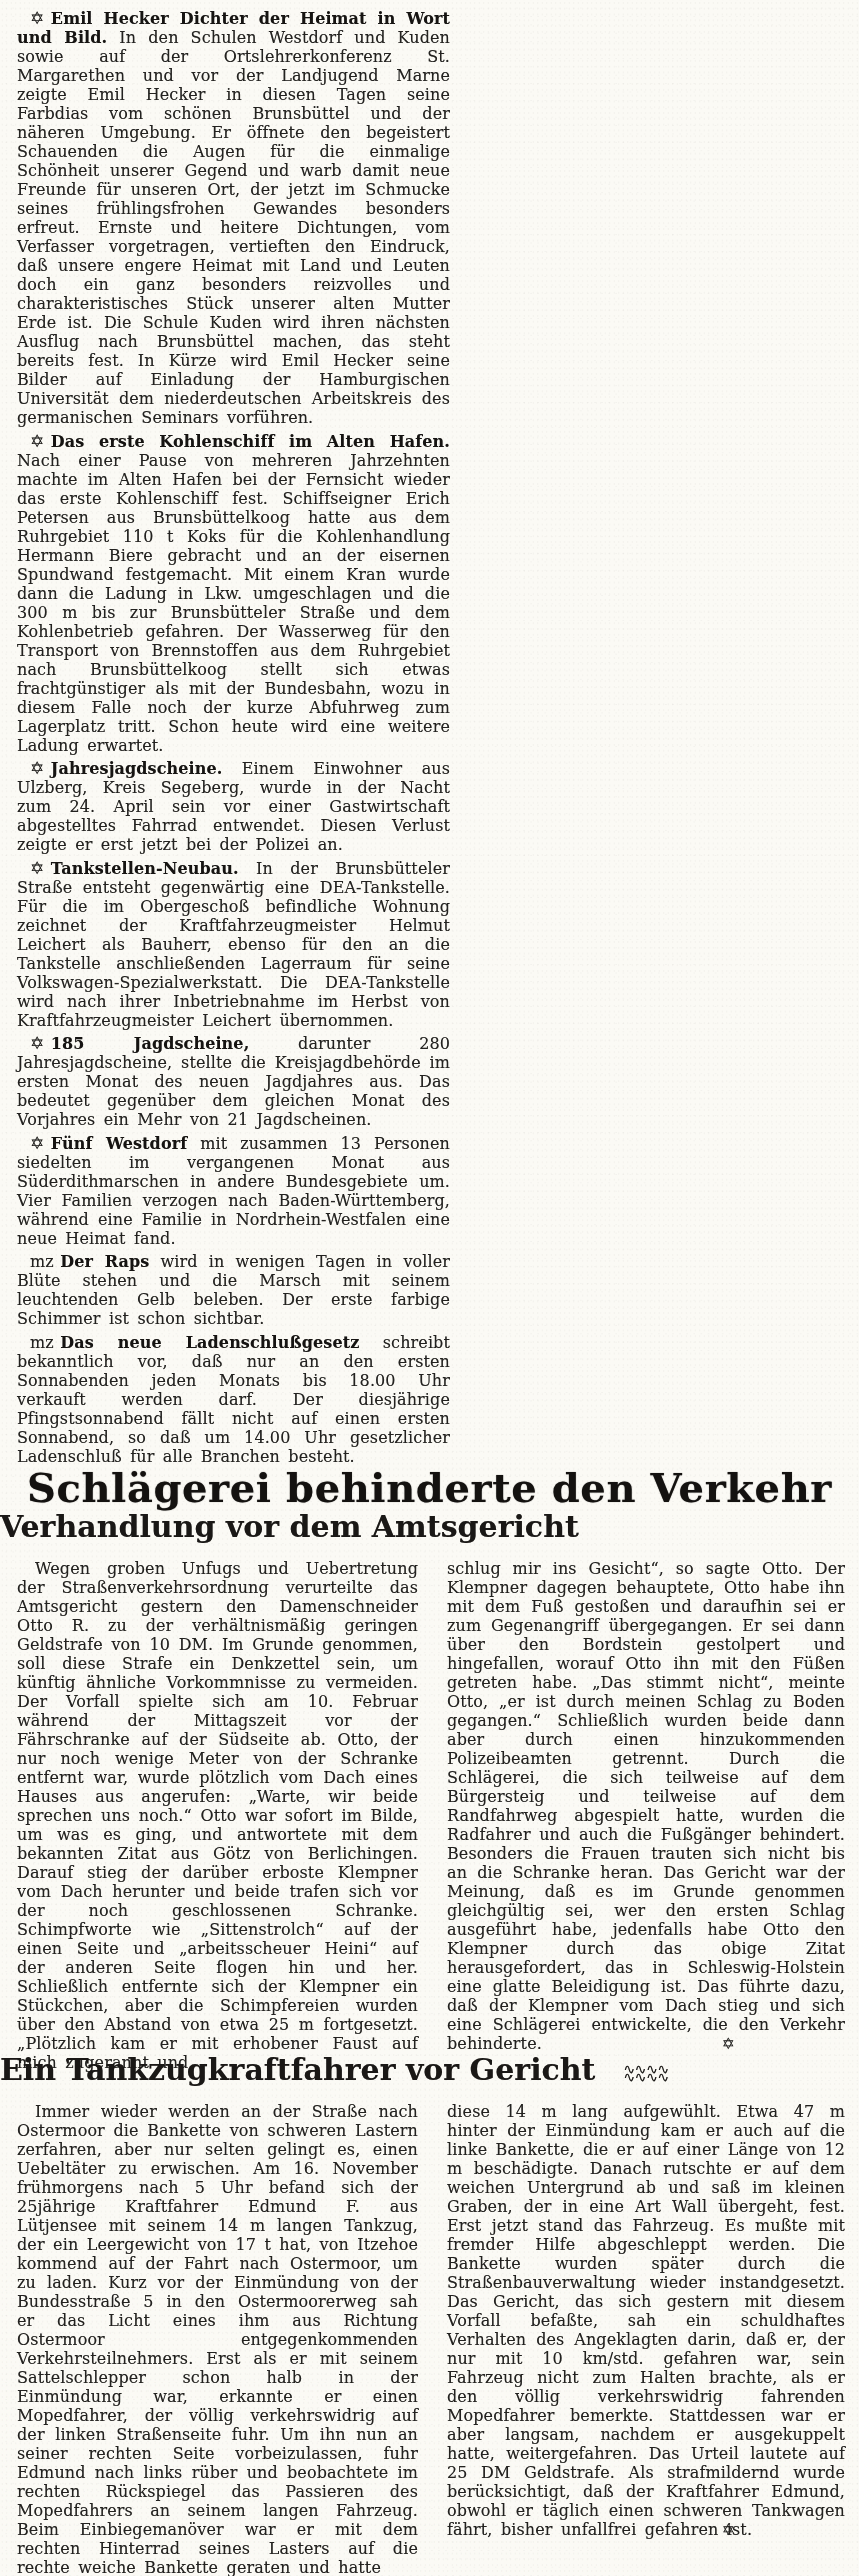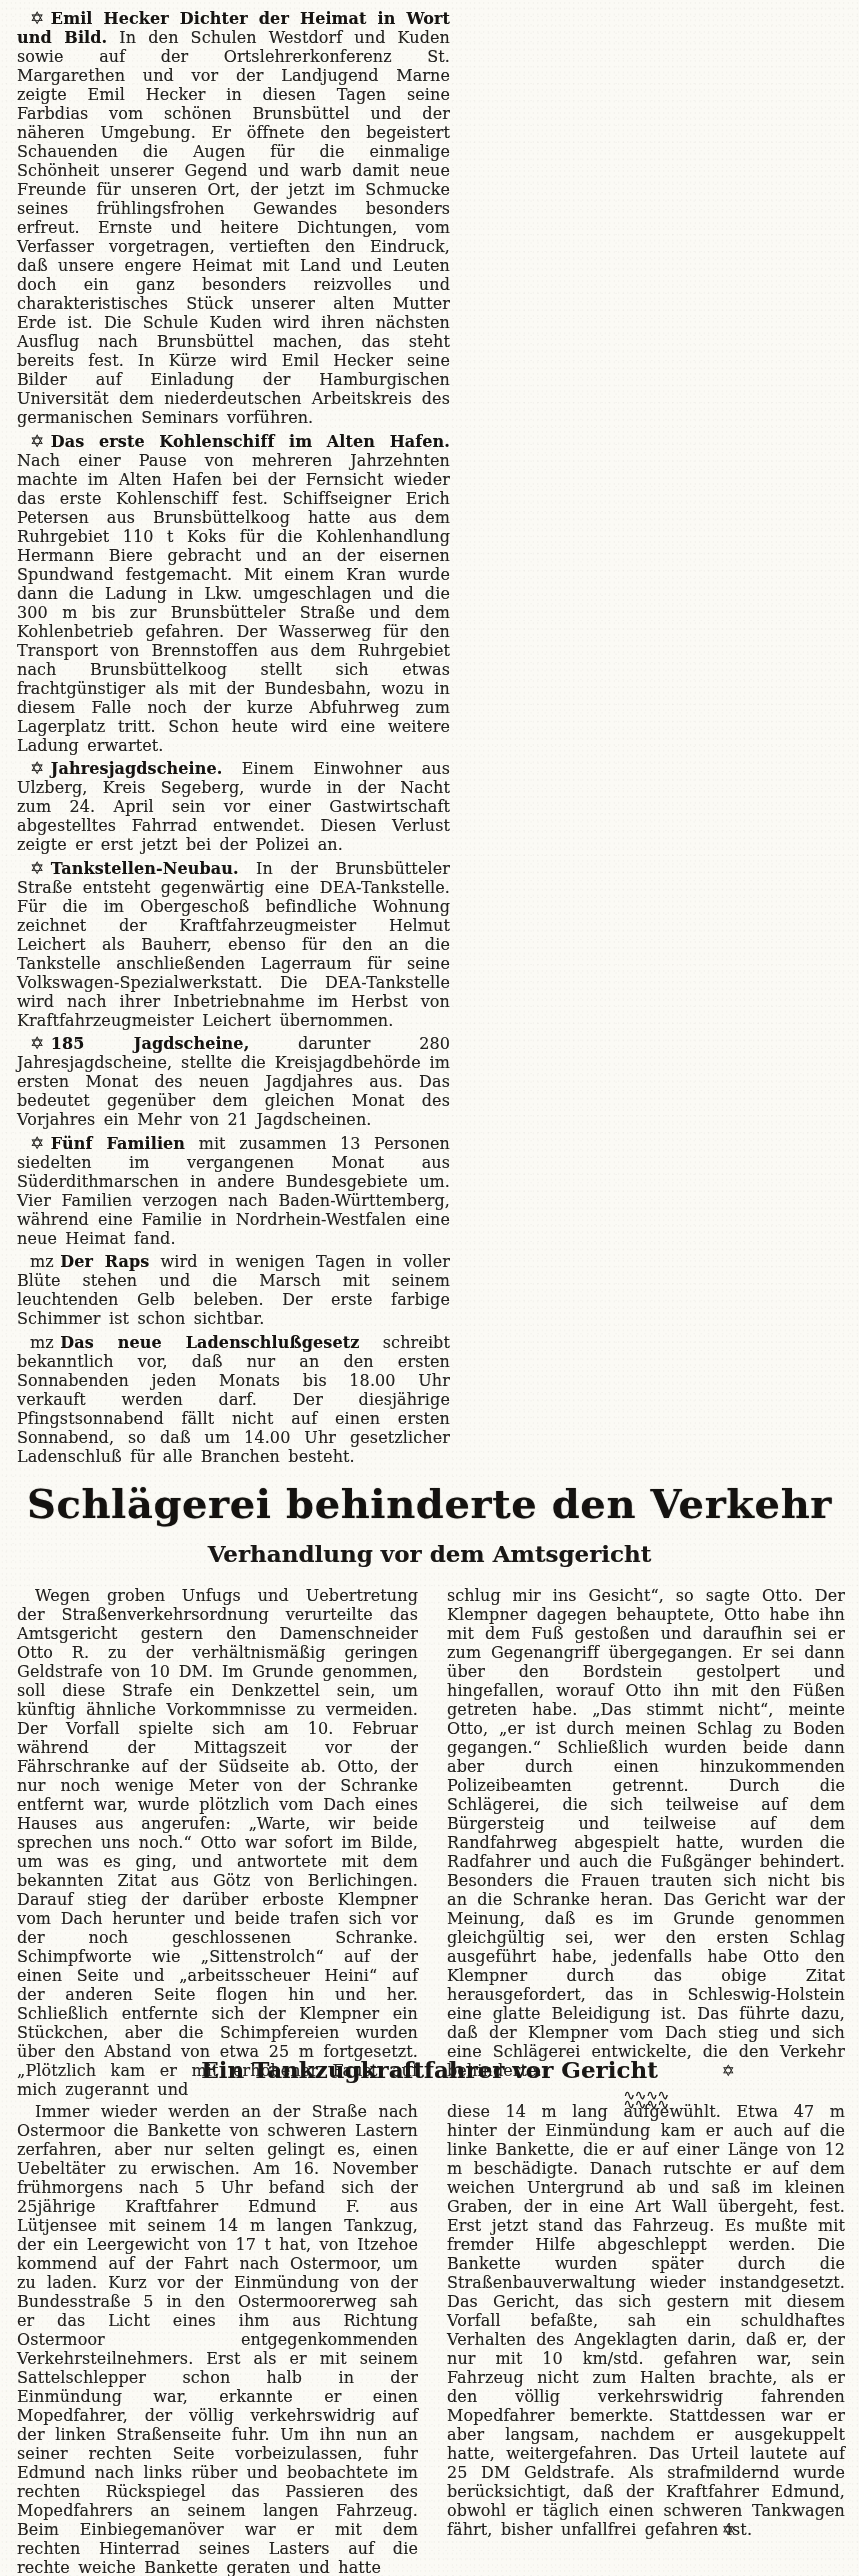--- a/index.html
+++ b/index.html
@@ -31,28 +31,28 @@
     text-shadow:0 0 0.6px rgba(35,33,30,0.38);
   }
   .prefix{margin-right:6.5px;}
   .news-item.star-item .prefix{font-size:17px;}
   .ntitle{font-weight:bold;color:#161412;}
   
   .article{position:absolute;left:0;width:859px;}
   #article1{top:1467px;}
   #article2{top:2052px;}
   .headline{
-    margin:16px;text-align:center;
+    margin:0;text-align:center;
     font-size:40px;line-height:42px;font-weight:bold;
     color:#141210;letter-spacing:0.6px;
     text-shadow:0 0 1px rgba(20,18,16,0.55);
   }
   .subhead{
-    margin:5.2px 0 0 0;text-align:center;
-    font-size:23px;line-height:25px;font-weight:bold;
+    margin:5.2px 0 0 0;text-align:left;
+    font-size:30px;line-height:25px;font-weight:bold;
     color:#1a1816;
     text-shadow:0 0 0.6px rgba(26,24,22,0.45);
   }
   .cols{
     display:flex;margin-top:19.5px;padding:0 17px;
   }
   .col{
     font-size:16px;line-height:19px;
     text-align:justify;word-spacing:3.2px;letter-spacing:0.1px;
     text-shadow:0 0 0.6px rgba(35,33,30,0.38);
@@ -77,21 +77,21 @@
 <body>
 
 <div class="page">
 
   <section class="news-col">
     <p class="news-item star-item"><span class="prefix">✡</span><span class="ntitle">Emil Hecker Dichter der Heimat in Wort und Bild.</span> <span class="ntext">In den Schulen Westdorf und Kuden sowie auf der Ortslehrerkonferenz St. Margarethen und vor der Landjugend Marne zeigte Emil Hecker in diesen Tagen seine Farbdias vom schönen Brunsbüttel und der näheren Umgebung. Er öffnete den begeistert Schauenden die Augen für die einmalige Schönheit unserer Gegend und warb damit neue Freunde für unseren Ort, der jetzt im Schmucke seines frühlingsfrohen Gewandes besonders erfreut. Ernste und heitere Dichtungen, vom Verfasser vorgetragen, vertieften den Eindruck, daß unsere engere Heimat mit Land und Leuten doch ein ganz besonders reizvolles und charakteristisches Stück unserer alten Mutter Erde ist. Die Schule Kuden wird ihren nächsten Ausflug nach Brunsbüttel machen, das steht bereits fest. In Kürze wird Emil Hecker seine Bilder auf Einladung der Hamburgischen Universität dem niederdeutschen Arbeitskreis des germanischen Seminars vorführen.</span></p>
     <p class="news-item star-item"><span class="prefix">✡</span><span class="ntitle">Das erste Kohlenschiff im Alten Hafen.</span> <span class="ntext">Nach einer Pause von mehreren Jahrzehnten machte im Alten Hafen bei der Fernsicht wieder das erste Kohlenschiff fest. Schiffseigner Erich Petersen aus Brunsbüttelkoog hatte aus dem Ruhrgebiet 110 t Koks für die Kohlenhandlung Hermann Biere gebracht und an der eisernen Spundwand festgemacht. Mit einem Kran wurde dann die Ladung in Lkw. umgeschlagen und die 300 m bis zur Brunsbütteler Straße und dem Kohlenbetrieb gefahren. Der Wasserweg für den Transport von Brennstoffen aus dem Ruhrgebiet nach Brunsbüttelkoog stellt sich etwas frachtgünstiger als mit der Bundesbahn, wozu in diesem Falle noch der kurze Abfuhrweg zum Lagerplatz tritt. Schon heute wird eine weitere Ladung erwartet.</span></p>
     <p class="news-item star-item"><span class="prefix">✡</span><span class="ntitle">Jahresjagdscheine.</span> <span class="ntext">Einem Einwohner aus Ulzberg, Kreis Segeberg, wurde in der Nacht zum 24. April sein vor einer Gastwirtschaft abgestelltes Fahrrad entwendet. Diesen Verlust zeigte er erst jetzt bei der Polizei an.</span></p>
     <p class="news-item star-item"><span class="prefix">✡</span><span class="ntitle">Tankstellen-Neubau.</span> <span class="ntext">In der Brunsbütteler Straße entsteht gegenwärtig eine DEA-Tankstelle. Für die im Obergeschoß befindliche Wohnung zeichnet der Kraftfahrzeugmeister Helmut Leichert als Bauherr, ebenso für den an die Tankstelle anschließenden Lagerraum für seine Volkswagen-Spezialwerkstatt. Die DEA-Tankstelle wird nach ihrer Inbetriebnahme im Herbst von Kraftfahrzeugmeister Leichert übernommen.</span></p>
     <p class="news-item star-item"><span class="prefix">✡</span><span class="ntitle">185 Jagdscheine,</span> <span class="ntext">darunter 280 Jahresjagdscheine, stellte die Kreisjagdbehörde im ersten Monat des neuen Jagdjahres aus. Das bedeutet gegenüber dem gleichen Monat des Vorjahres ein Mehr von 21 Jagdscheinen.</span></p>
-    <p class="news-item star-item"><span class="prefix">✡</span><span class="ntitle">Fünf Familien</span> <span class="ntext">mit zusammen 13 Personen siedelten im vergangenen Monat aus Süderdithmarschen in andere Bundesgebiete um. Vier Familien verzogen nach Baden-Württemberg, während eine Familie in Nordrhein-Westfalen eine neue Heimat fand.</span></p>
+    <p class="news-item star-item"><span class="prefix">✡</span><span class="ntitle">Fünf Westdorf</span> <span class="ntext">mit zusammen 13 Personen siedelten im vergangenen Monat aus Süderdithmarschen in andere Bundesgebiete um. Vier Familien verzogen nach Baden-Württemberg, während eine Familie in Nordrhein-Westfalen eine neue Heimat fand.</span></p>
     <p class="news-item"><span class="prefix">mz</span><span class="ntitle">Der Raps</span> <span class="ntext">wird in wenigen Tagen in voller Blüte stehen und die Marsch mit seinem leuchtenden Gelb beleben. Der erste farbige Schimmer ist schon sichtbar.</span></p>
     <p class="news-item"><span class="prefix">mz</span><span class="ntitle">Das neue Ladenschlußgesetz</span> <span class="ntext">schreibt bekanntlich vor, daß nur an den ersten Sonnabenden jeden Monats bis 18.00 Uhr verkauft werden darf. Der diesjährige Pfingstsonnabend fällt nicht auf einen ersten Sonnabend, so daß um 14.00 Uhr gesetzlicher Ladenschluß für alle Branchen besteht.</span></p>
   </section>
 
   <section class="article" id="article1">
     <h1 class="headline">Schlägerei behinderte den Verkehr</h1>
     <h2 class="subhead">Verhandlung vor dem Amtsgericht</h2>
     <div class="cols">
       <div class="col col-a indent">
         <p>Wegen groben Unfugs und Uebertretung der Straßenverkehrsordnung verurteilte das Amtsgericht gestern den Damenschneider Otto R. zu der verhältnismäßig geringen Geldstrafe von 10 DM. Im Grunde genommen, soll diese Strafe ein Denkzettel sein, um künftig ähnliche Vorkommnisse zu vermeiden. Der Vorfall spielte sich am 10. Februar während der Mittagszeit vor der Fährschranke auf der Südseite ab. Otto, der nur noch wenige Meter von der Schranke entfernt war, wurde plötzlich vom Dach eines Hauses aus angerufen: „Warte, wir beide sprechen uns noch.“ Otto war sofort im Bilde, um was es ging, und antwortete mit dem bekannten Zitat aus Götz von Berlichingen. Darauf stieg der darüber erboste Klempner vom Dach herunter und beide trafen sich vor der noch geschlossenen Schranke. Schimpfworte wie „Sittenstrolch“ auf der einen Seite und „arbeitsscheuer Heini“ auf der anderen Seite flogen hin und her. Schließlich entfernte sich der Klempner ein Stückchen, aber die Schimpfereien wurden über den Abstand von etwa 25 m fortgesetzt. „Plötzlich kam er mit erhobener Faust auf mich zugerannt und</p>

